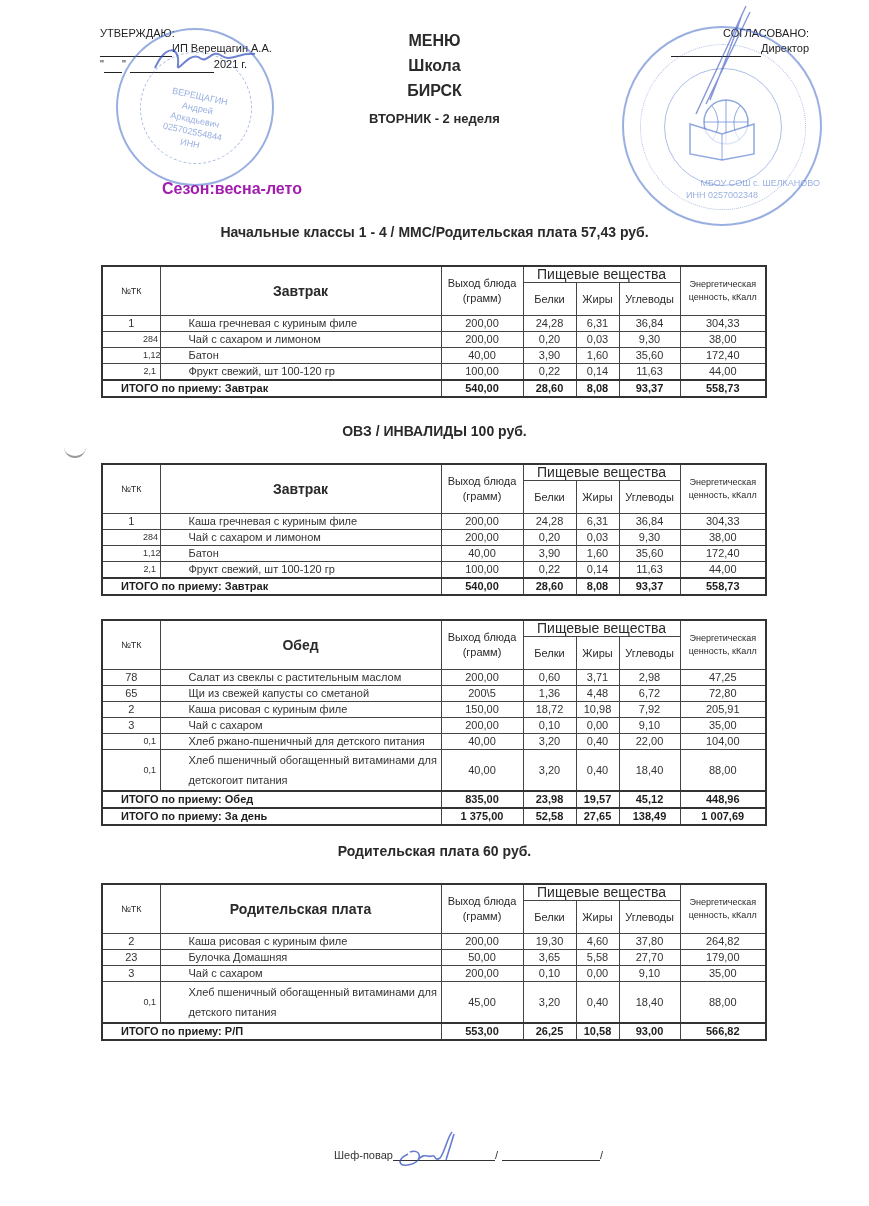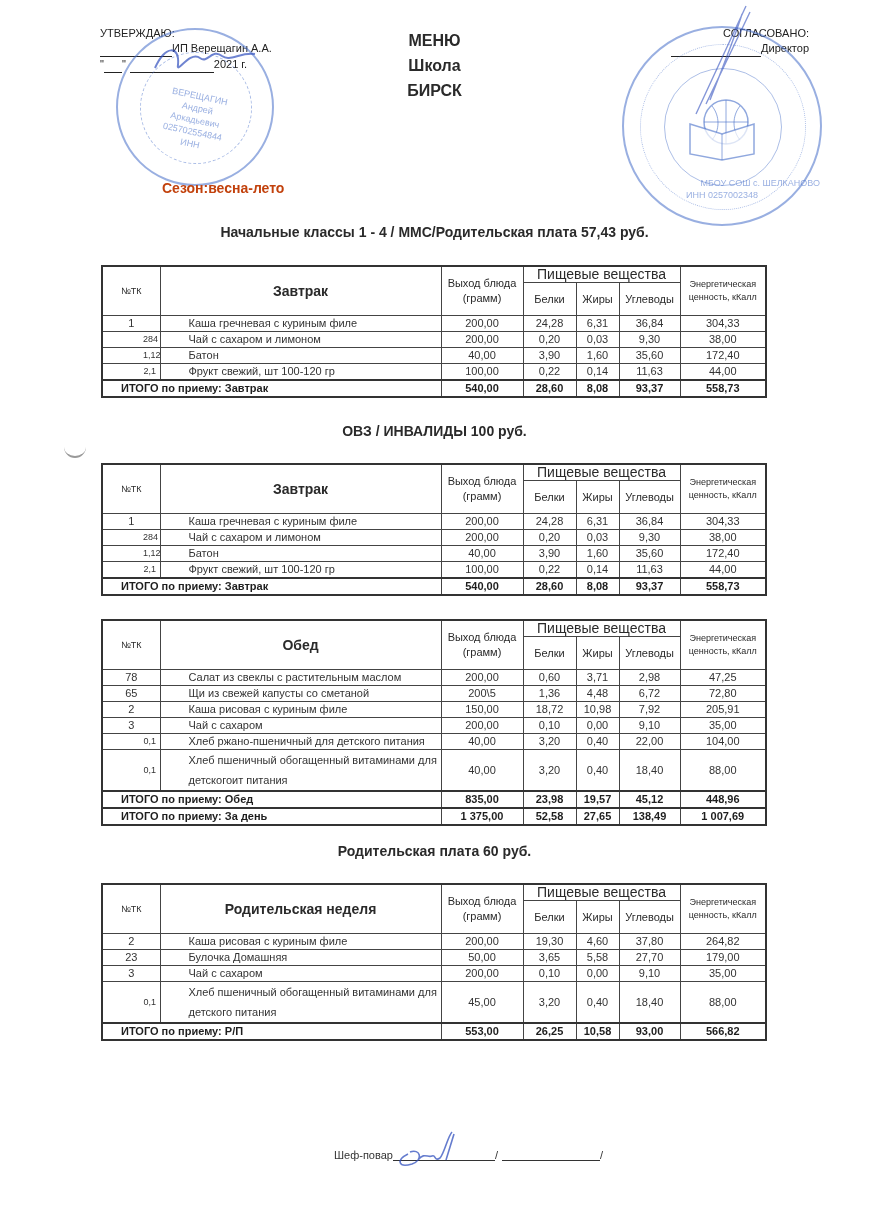--- a/index.html
+++ b/index.html
@@ -8,21 +8,21 @@
     background: #ffffff; color: #1e1e1e;
     font-family: "Liberation Sans", "DejaVu Sans", sans-serif;
   }
   .abs { position: absolute; }
   .hdr-left { left: 100px; top: 26px; font-size: 11px; line-height: 15px; color: #222; }
   .hdr-left .line { display: inline-block; border-bottom: 1px solid #222; }
   .hdr-right { right: 60px; top: 26px; font-size: 11px; line-height: 15px; color: #222; text-align: right; }
   .title-block { left: 0; width: 869px; top: 28px; text-align: center; font-weight: bold; color: #2a2a2a; }
   .title-block .t { font-size: 16px; line-height: 25px; }
   .title-block .day { font-size: 13px; margin-top: 8px; }
-  .season { left: 162px; top: 180px; font-size: 14px; font-weight: bold; color: #c2410c; }
+  .season { left: 162px; top: 180px; font-size: 16px; font-weight: bold; color: #a21caf; }
   .section-title { left: 0; width: 869px; text-align: center; font-size: 14px; font-weight: bold; color: #2a2a2a; }
 
   table.menu {
     position: absolute; left: 101px; width: 664px;
     border-collapse: collapse; table-layout: fixed;
     font-size: 11px; color: #333;
     border: 2px solid #333;
   }
   table.menu td, table.menu th {
     border: 1px solid #444; padding: 0 3px; height: 15px; line-height: 13px;
@@ -103,20 +103,21 @@
   <div style="position:absolute;bottom:24px;left:0;width:100%;">ИНН 0257002348</div>
 </div>
 <svg class="sig" style="left:676px;top:4px;" width="80" height="120">
   <path d="M70 2 L20 110 M74 8 L30 100 M66 10 C60 30, 48 60, 34 96" fill="none" stroke="rgba(50,80,190,0.6)" stroke-width="1.4"></path>
 </svg>
 
 <div class="abs title-block">
   <div class="t">МЕНЮ</div>
   <div class="t">Школа</div>
   <div class="t">БИРСК</div>
+  <div class="day">ВТОРНИК - 2 неделя</div>
 </div>
 
 <div class="abs season">Сезон:весна-лето</div>
 
 <div class="abs section-title" style="top:224px;">Начальные классы 1 - 4 / ММС/Родительская плата 57,43 руб.</div>
 <table class="menu" style="top:265px;">
     <colgroup>
       <col style="width:58px">
       <col style="width:281px">
       <col style="width:82px">
@@ -360,21 +361,21 @@
       <col style="width:281px">
       <col style="width:82px">
       <col style="width:53px">
       <col style="width:43px">
       <col style="width:61px">
       <col style="width:86px">
     </colgroup>
     <tbody>
       <tr>
     <th rowspan="2" class="tk hdr-row">№ТК</th>
-    <th rowspan="2" class="meal">Родительская неделя</th>
+    <th rowspan="2" class="meal">Родительская плата</th>
     <th rowspan="2" class="out">Выход блюда (грамм)</th>
     <th colspan="3" class="group">Пищевые вещества</th>
     <th rowspan="2" class="energy">Энергетическая ценность, кКалл</th>
   </tr>
   <tr>
     <th class="sub">Белки</th>
     <th class="sub">Жиры</th>
     <th class="sub">Углеводы</th>
   </tr>
       <tr>

